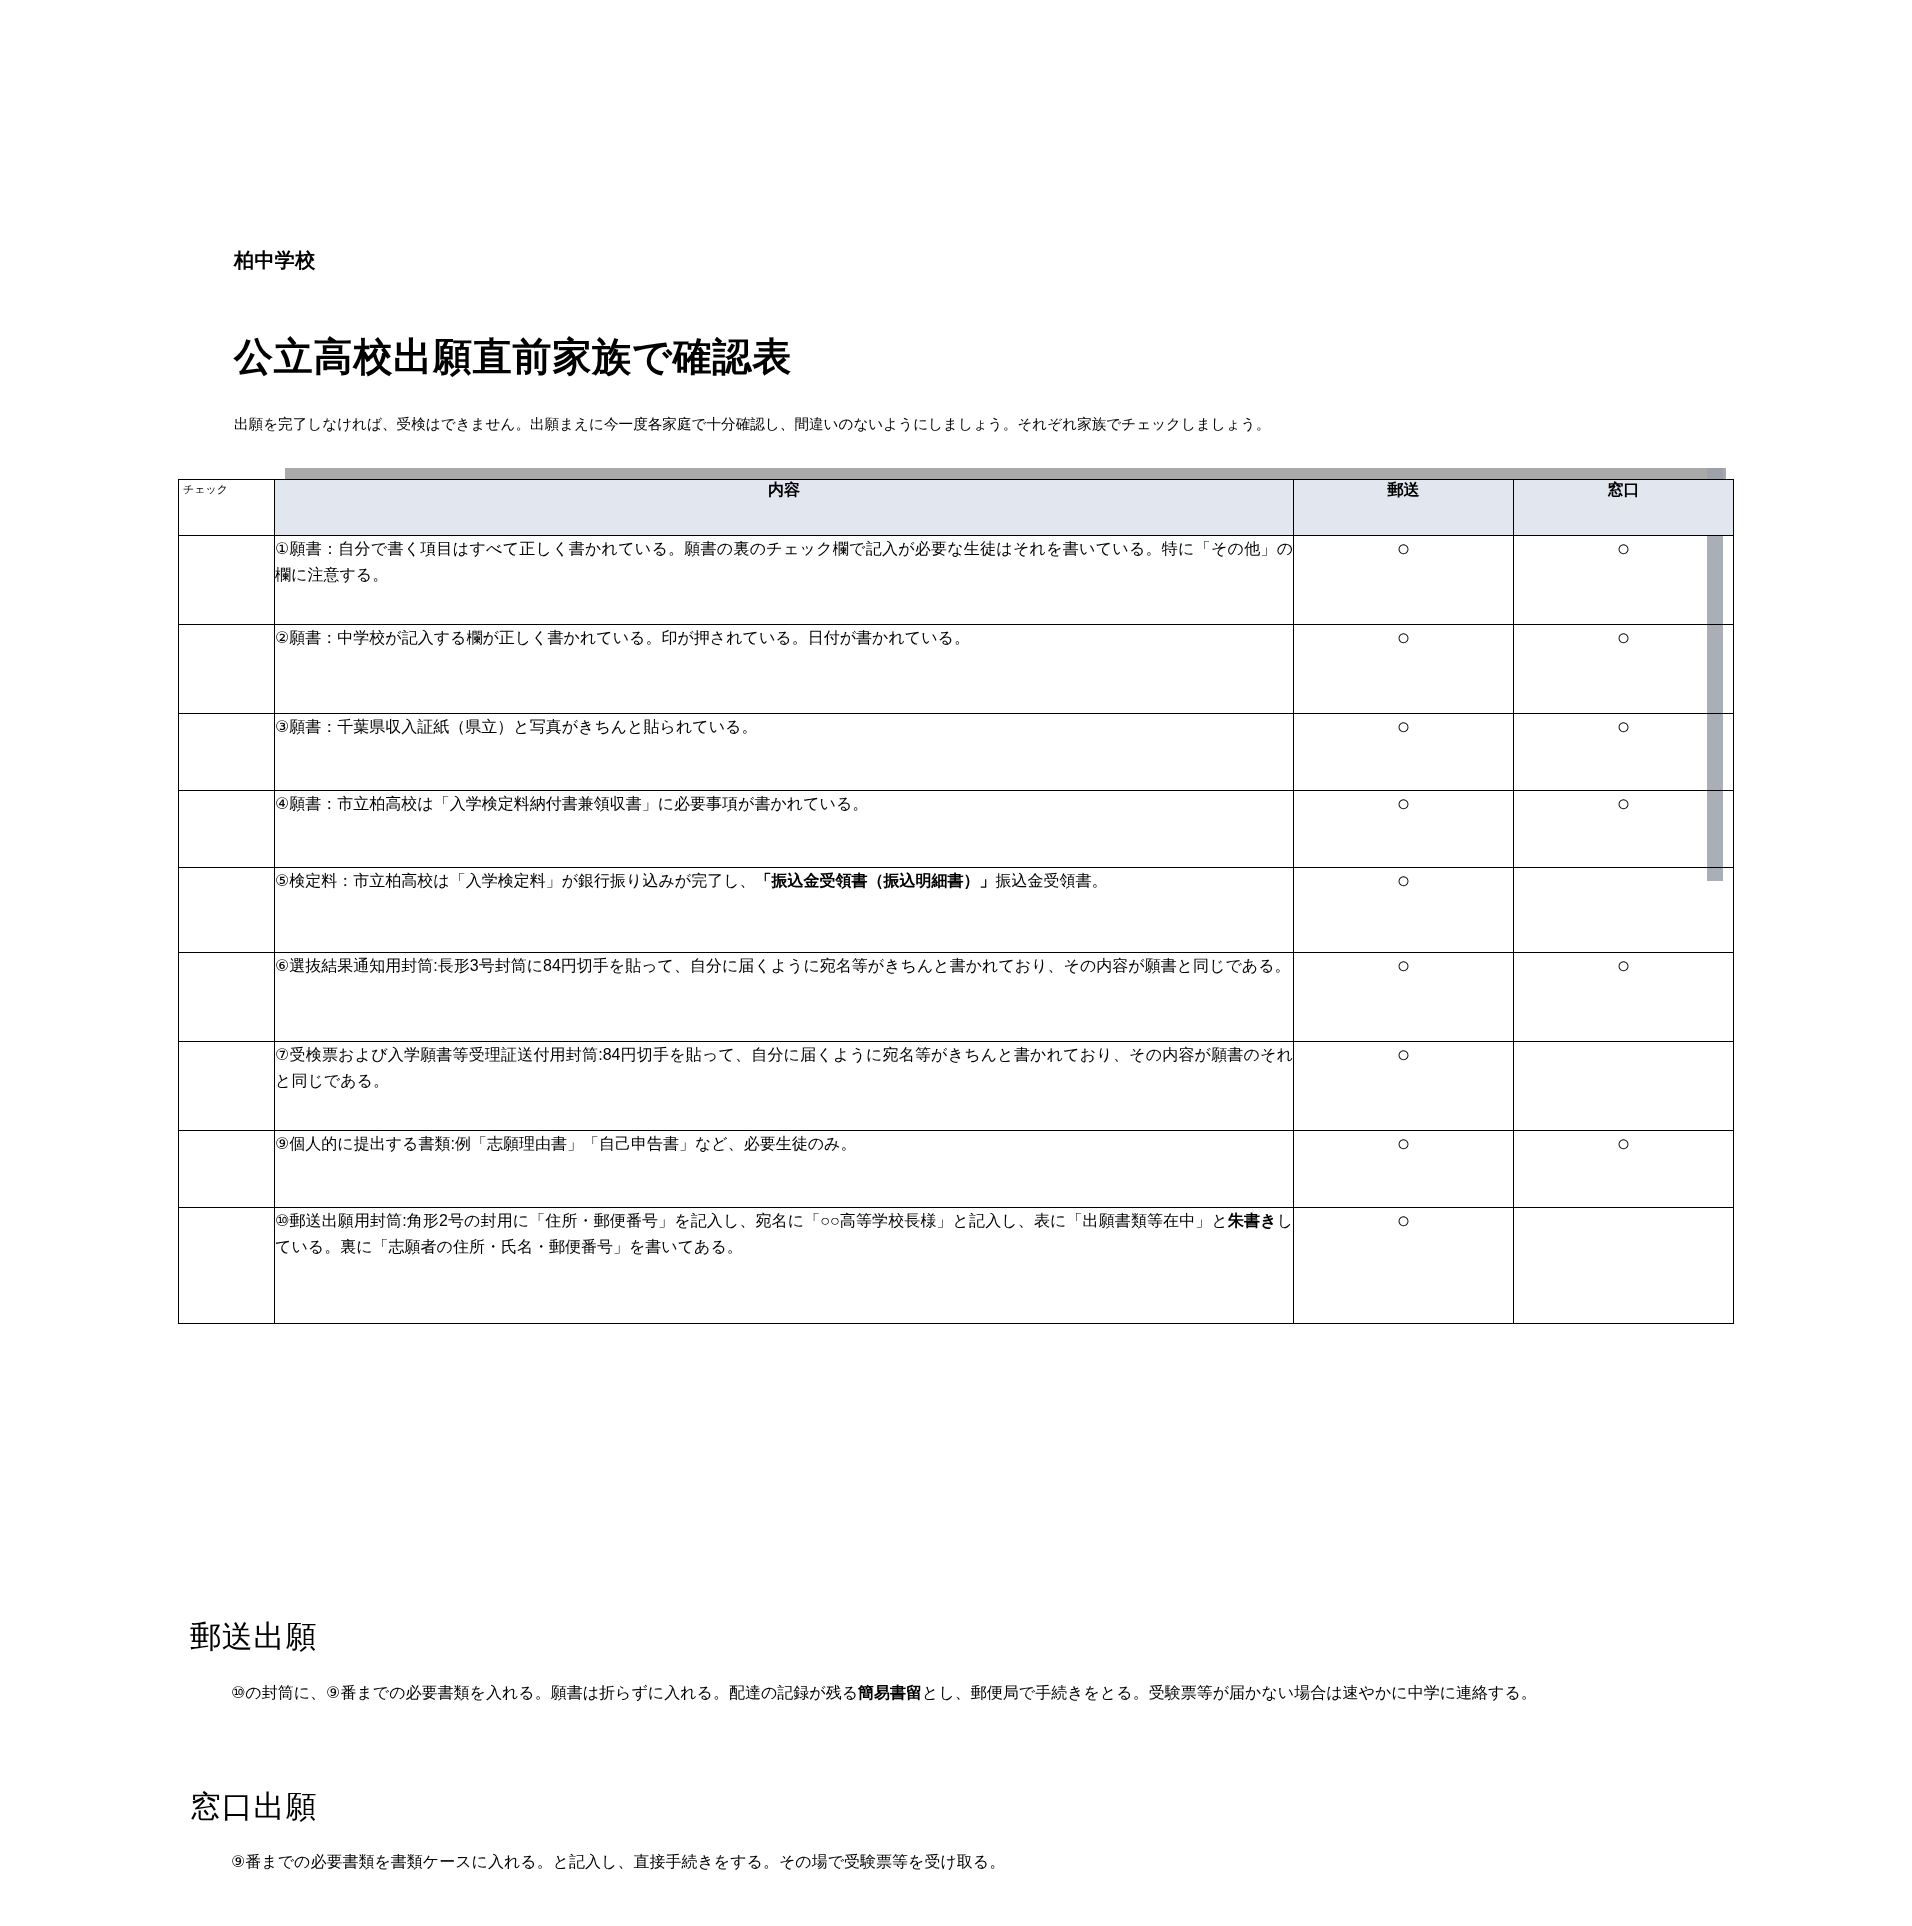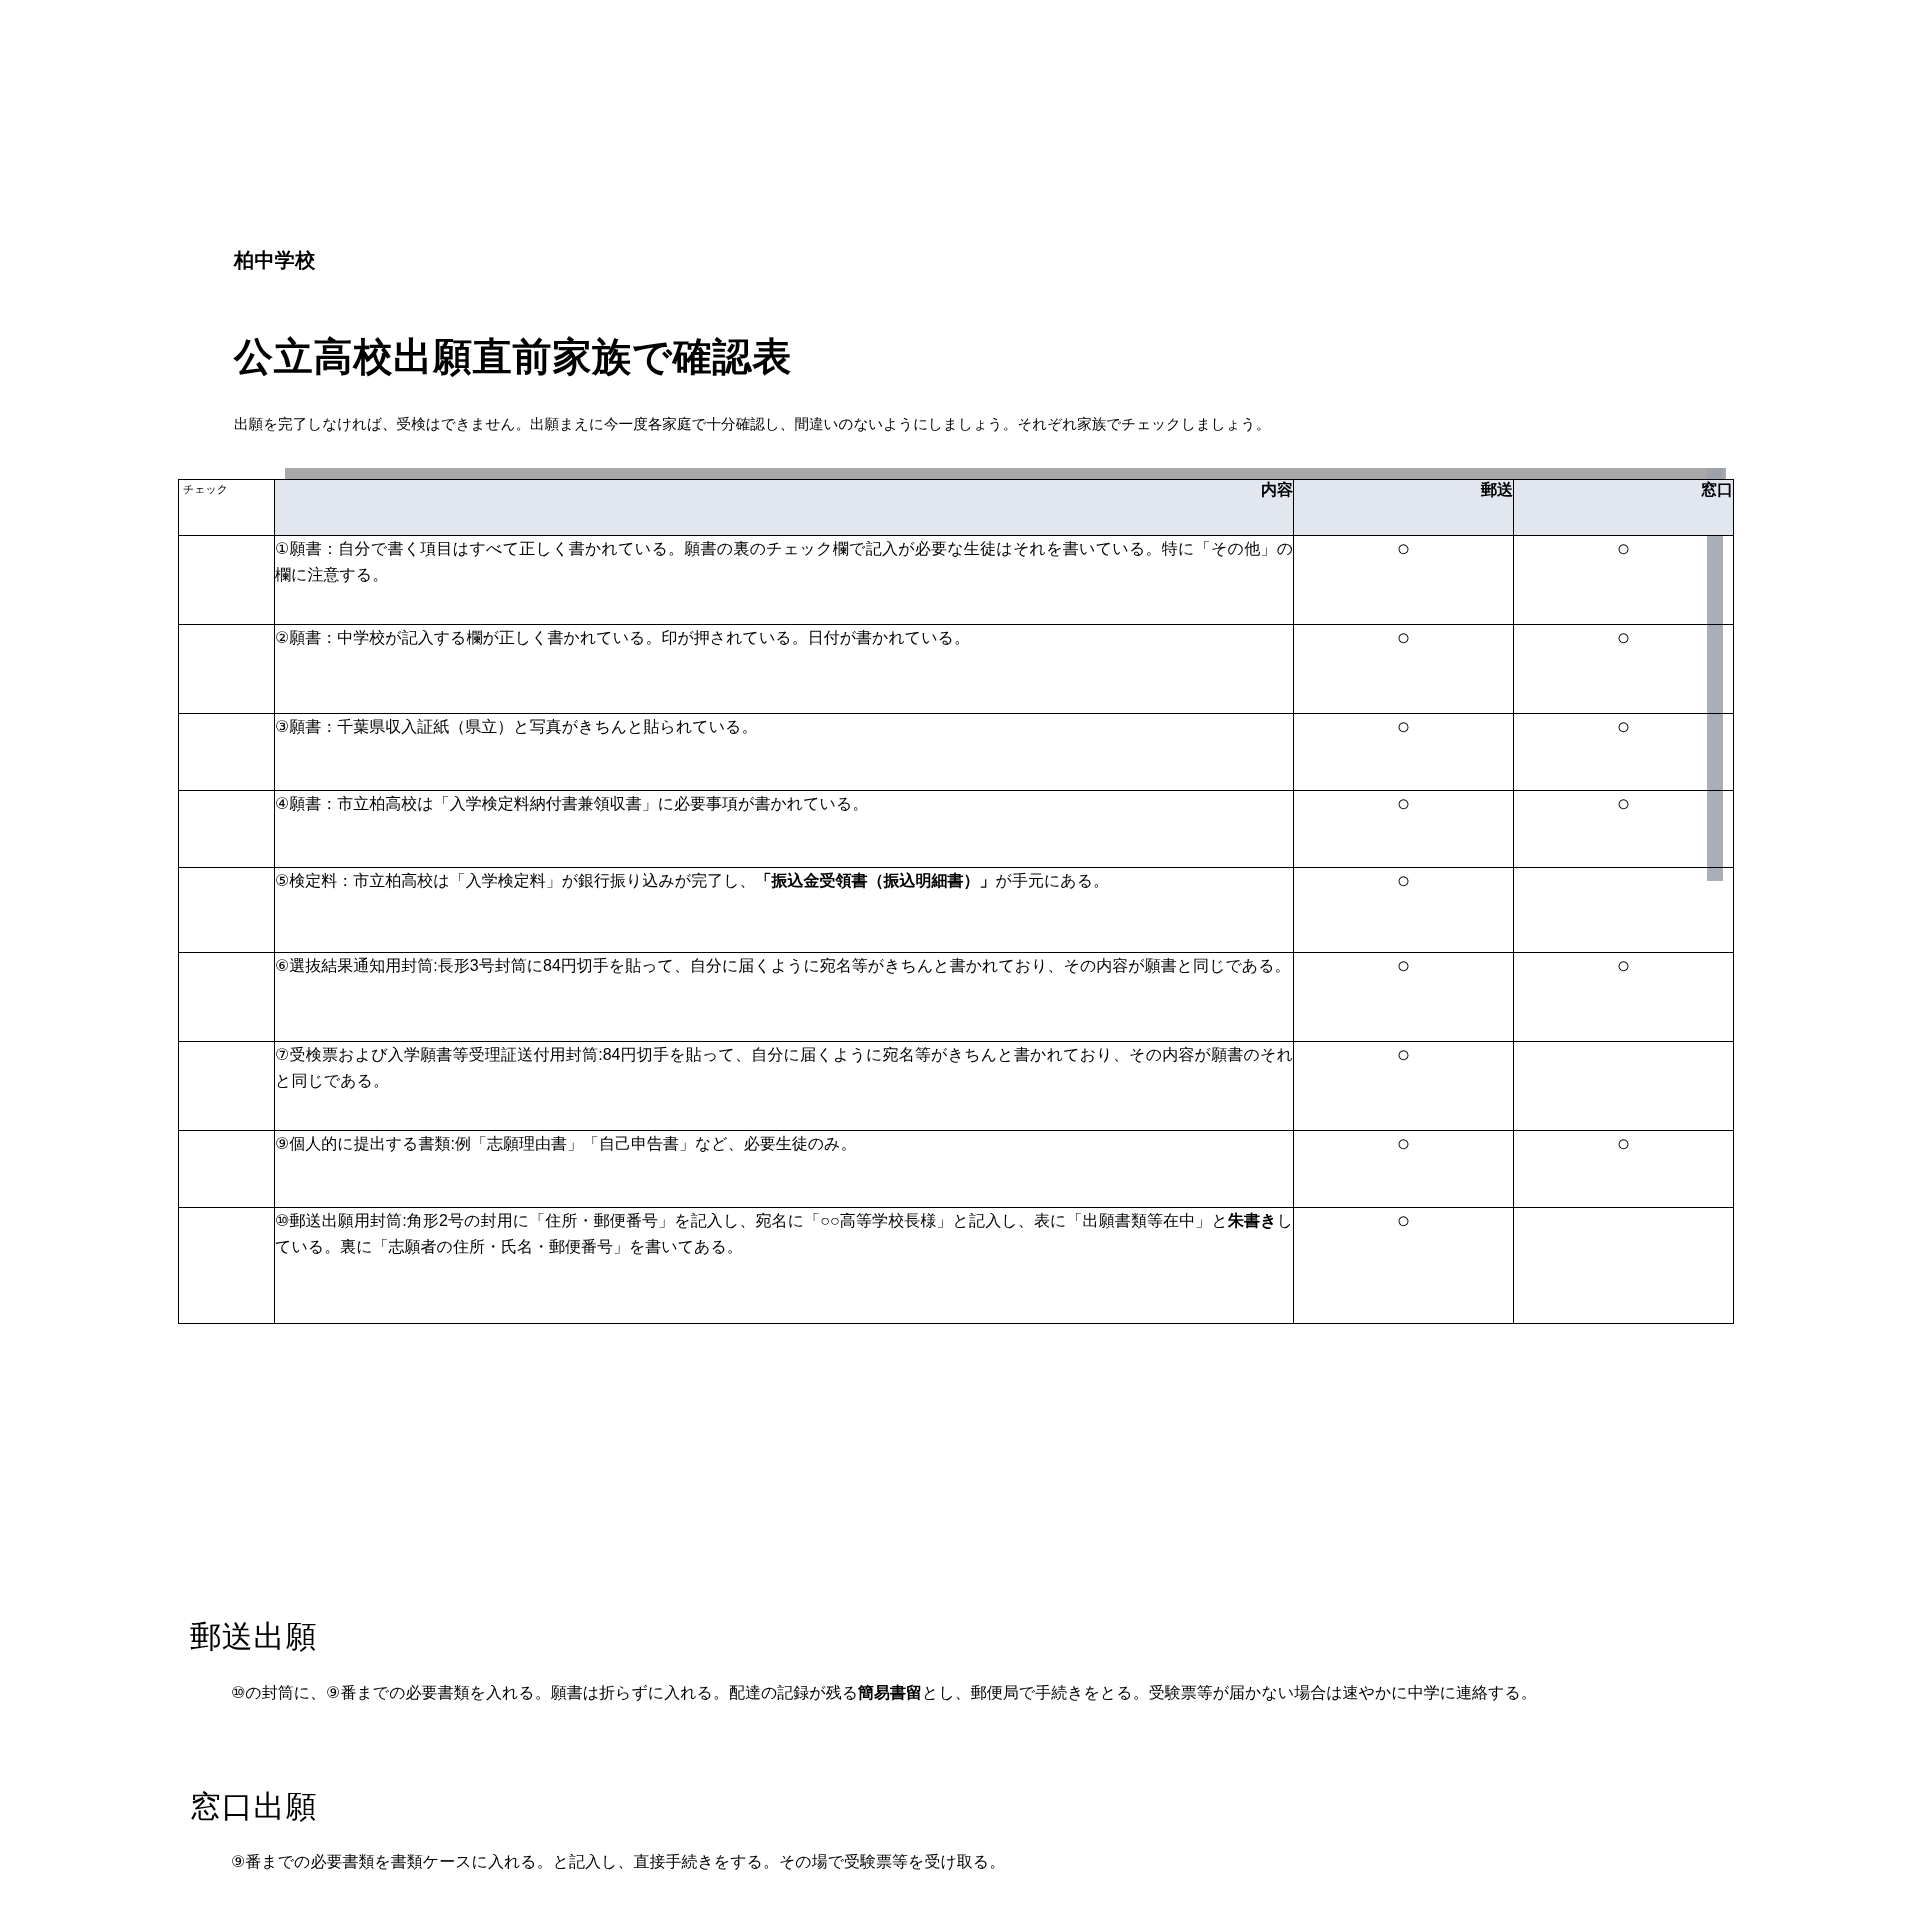--- a/index.html
+++ b/index.html
@@ -92,21 +92,21 @@
   table.checklist td {
     border: 1.2px solid #000;
     vertical-align: top;
     padding: 0;
   }
 
   thead th {
     background: #e1e6ef;
     font-size: 16px;
     font-weight: bold;
-    text-align: right;
+    text-align: center;
     height: 49px;
     vertical-align: middle;
   }
   thead th.h-check {
     background: #ffffff;
     font-size: 11px;
     font-weight: normal;
     text-align: left;
     padding: 3.1px 3.9px;
     line-height: 1.25;
@@ -205,21 +205,21 @@
             <td class="cell-mark"><span class="mark">○</span></td>
           </tr>
           <tr style="height: 77px;">
             <td class="cell-check"></td>
             <td class="cell-body"><span class="lead">④願書：</span><span>市立柏高校は「入学検定料納付書兼領収書」に必要事項が書かれている。</span></td>
             <td class="cell-mark"><span class="mark">○</span></td>
             <td class="cell-mark"><span class="mark">○</span></td>
           </tr>
           <tr style="height: 85px;">
             <td class="cell-check"></td>
-            <td class="cell-body"><span class="lead">⑤検定料：</span><span>市立柏高校は「入学検定料」が銀行振り込みが完了し、</span><b>「振込金受領書（振込明細書）」</b><span>が手元にある。</span></td>
+            <td class="cell-body"><span class="lead">⑤検定料：</span><span>市立柏高校は「入学検定料」が銀行振り込みが完了し、</span><b>「振込金受領書（振込明細書）」</b><span>振込金受領書。</span></td>
             <td class="cell-mark"><span class="mark">○</span></td>
             <td class="cell-mark"></td>
           </tr>
           <tr style="height: 89px;">
             <td class="cell-check"></td>
             <td class="cell-body"><span class="lead">⑥選抜結果通知用封筒:</span><span>長形3号封筒に84円切手を貼って、自分に届くように宛名等がきちんと書かれており、その内容が願書と同じである。</span></td>
             <td class="cell-mark"><span class="mark">○</span></td>
             <td class="cell-mark"><span class="mark">○</span></td>
           </tr>
           <tr style="height: 89px; margin-top: 40px;">

